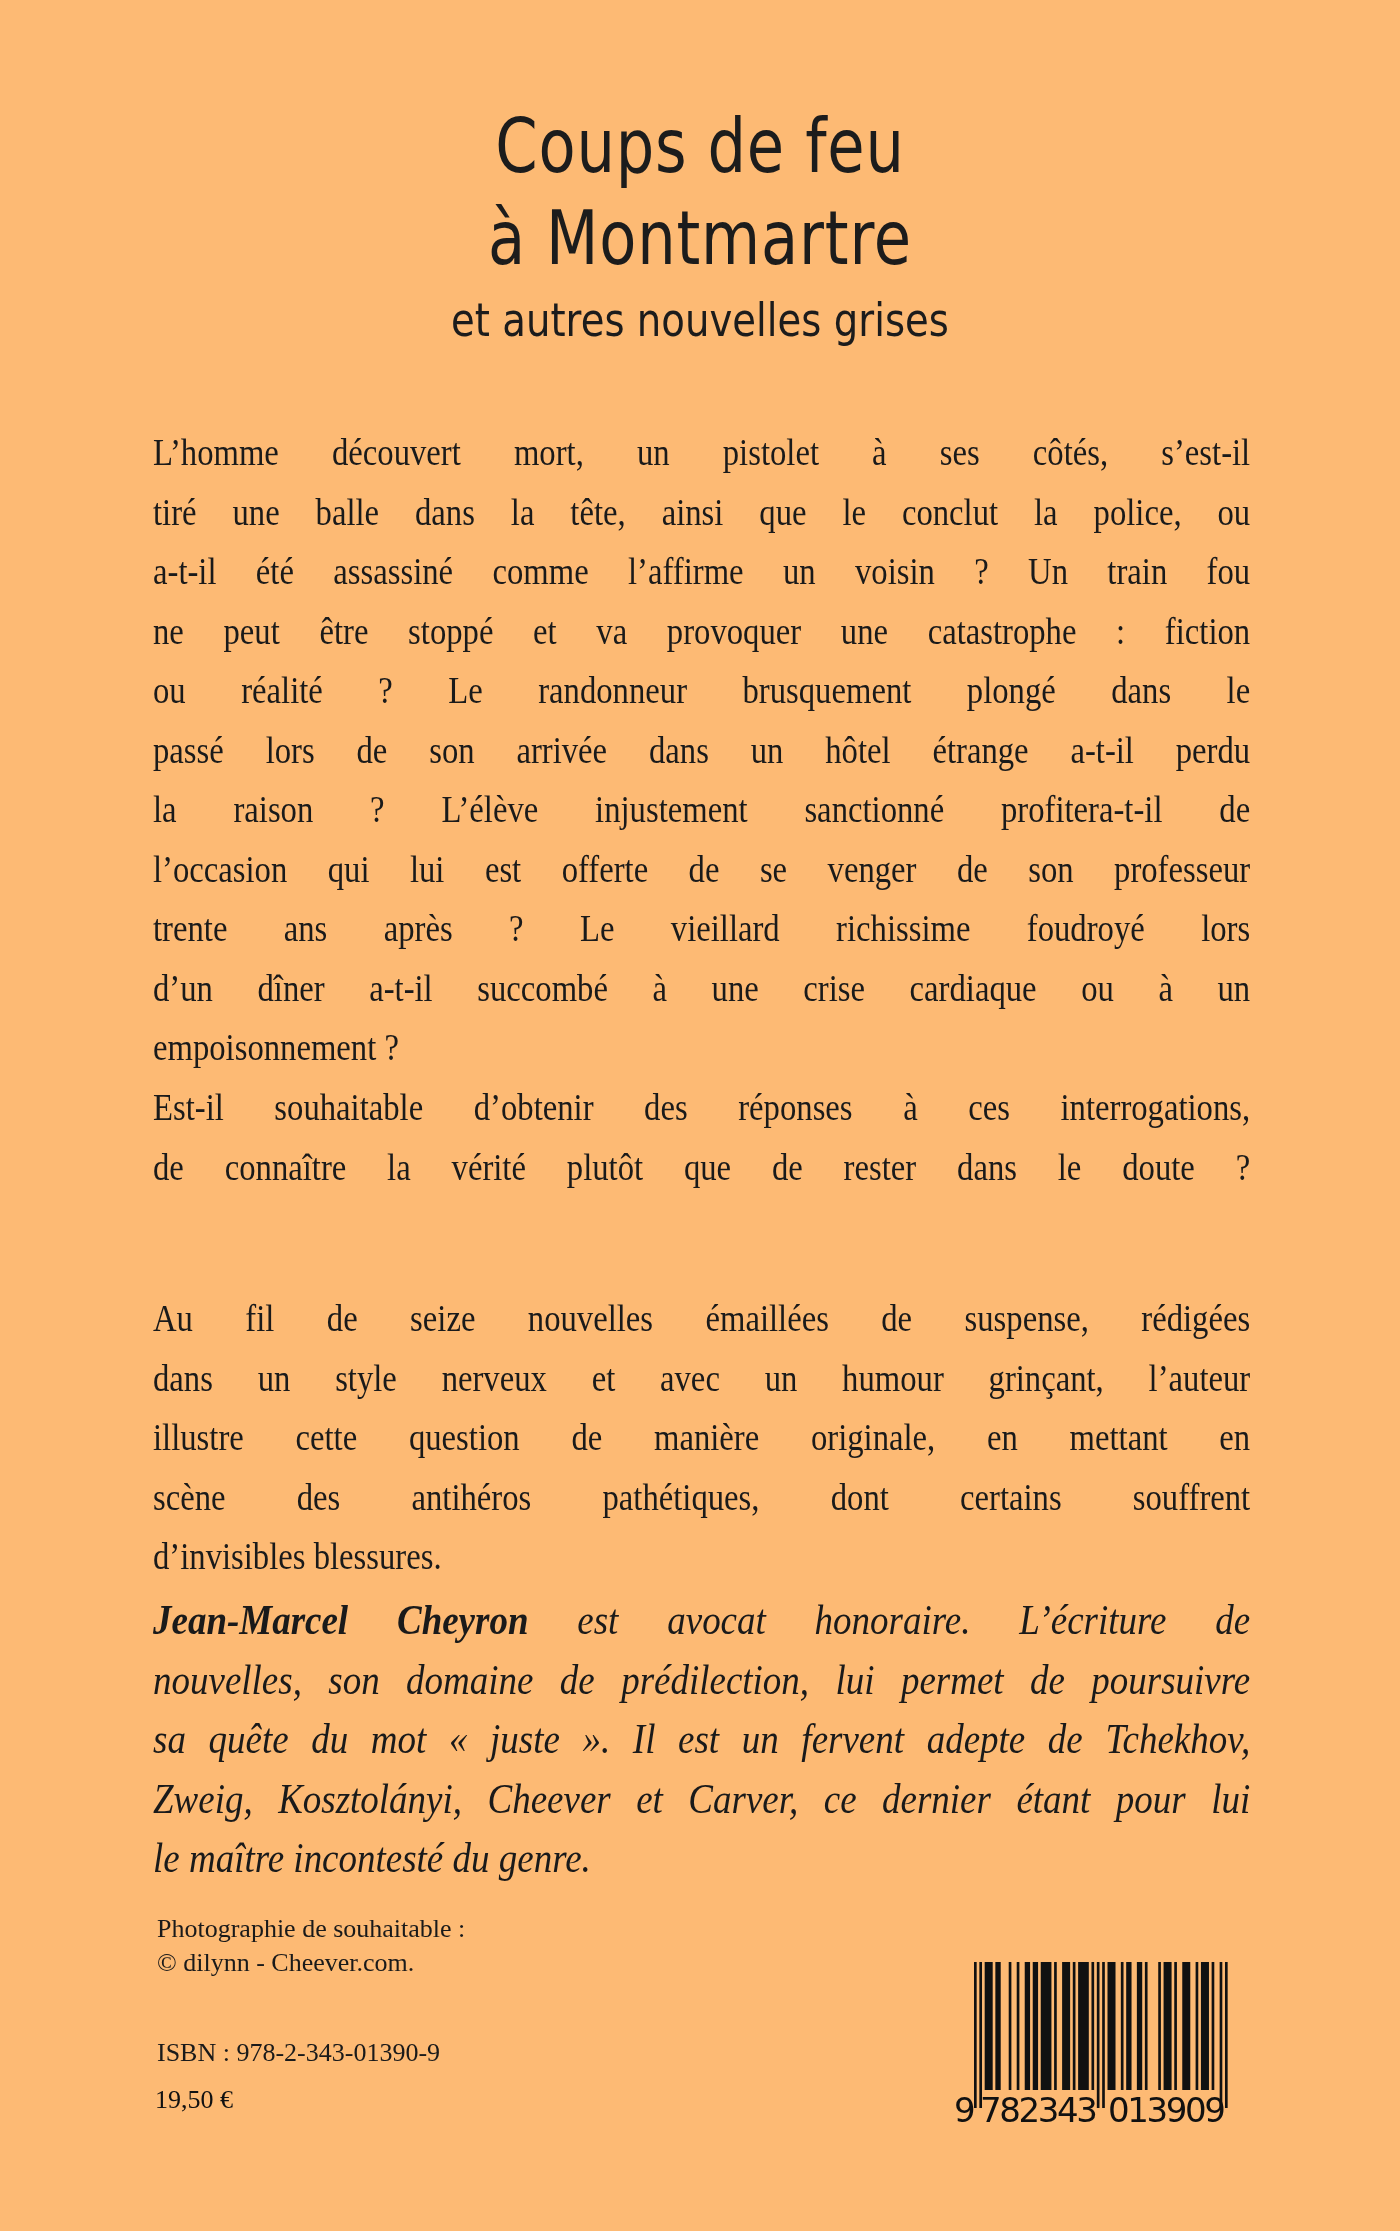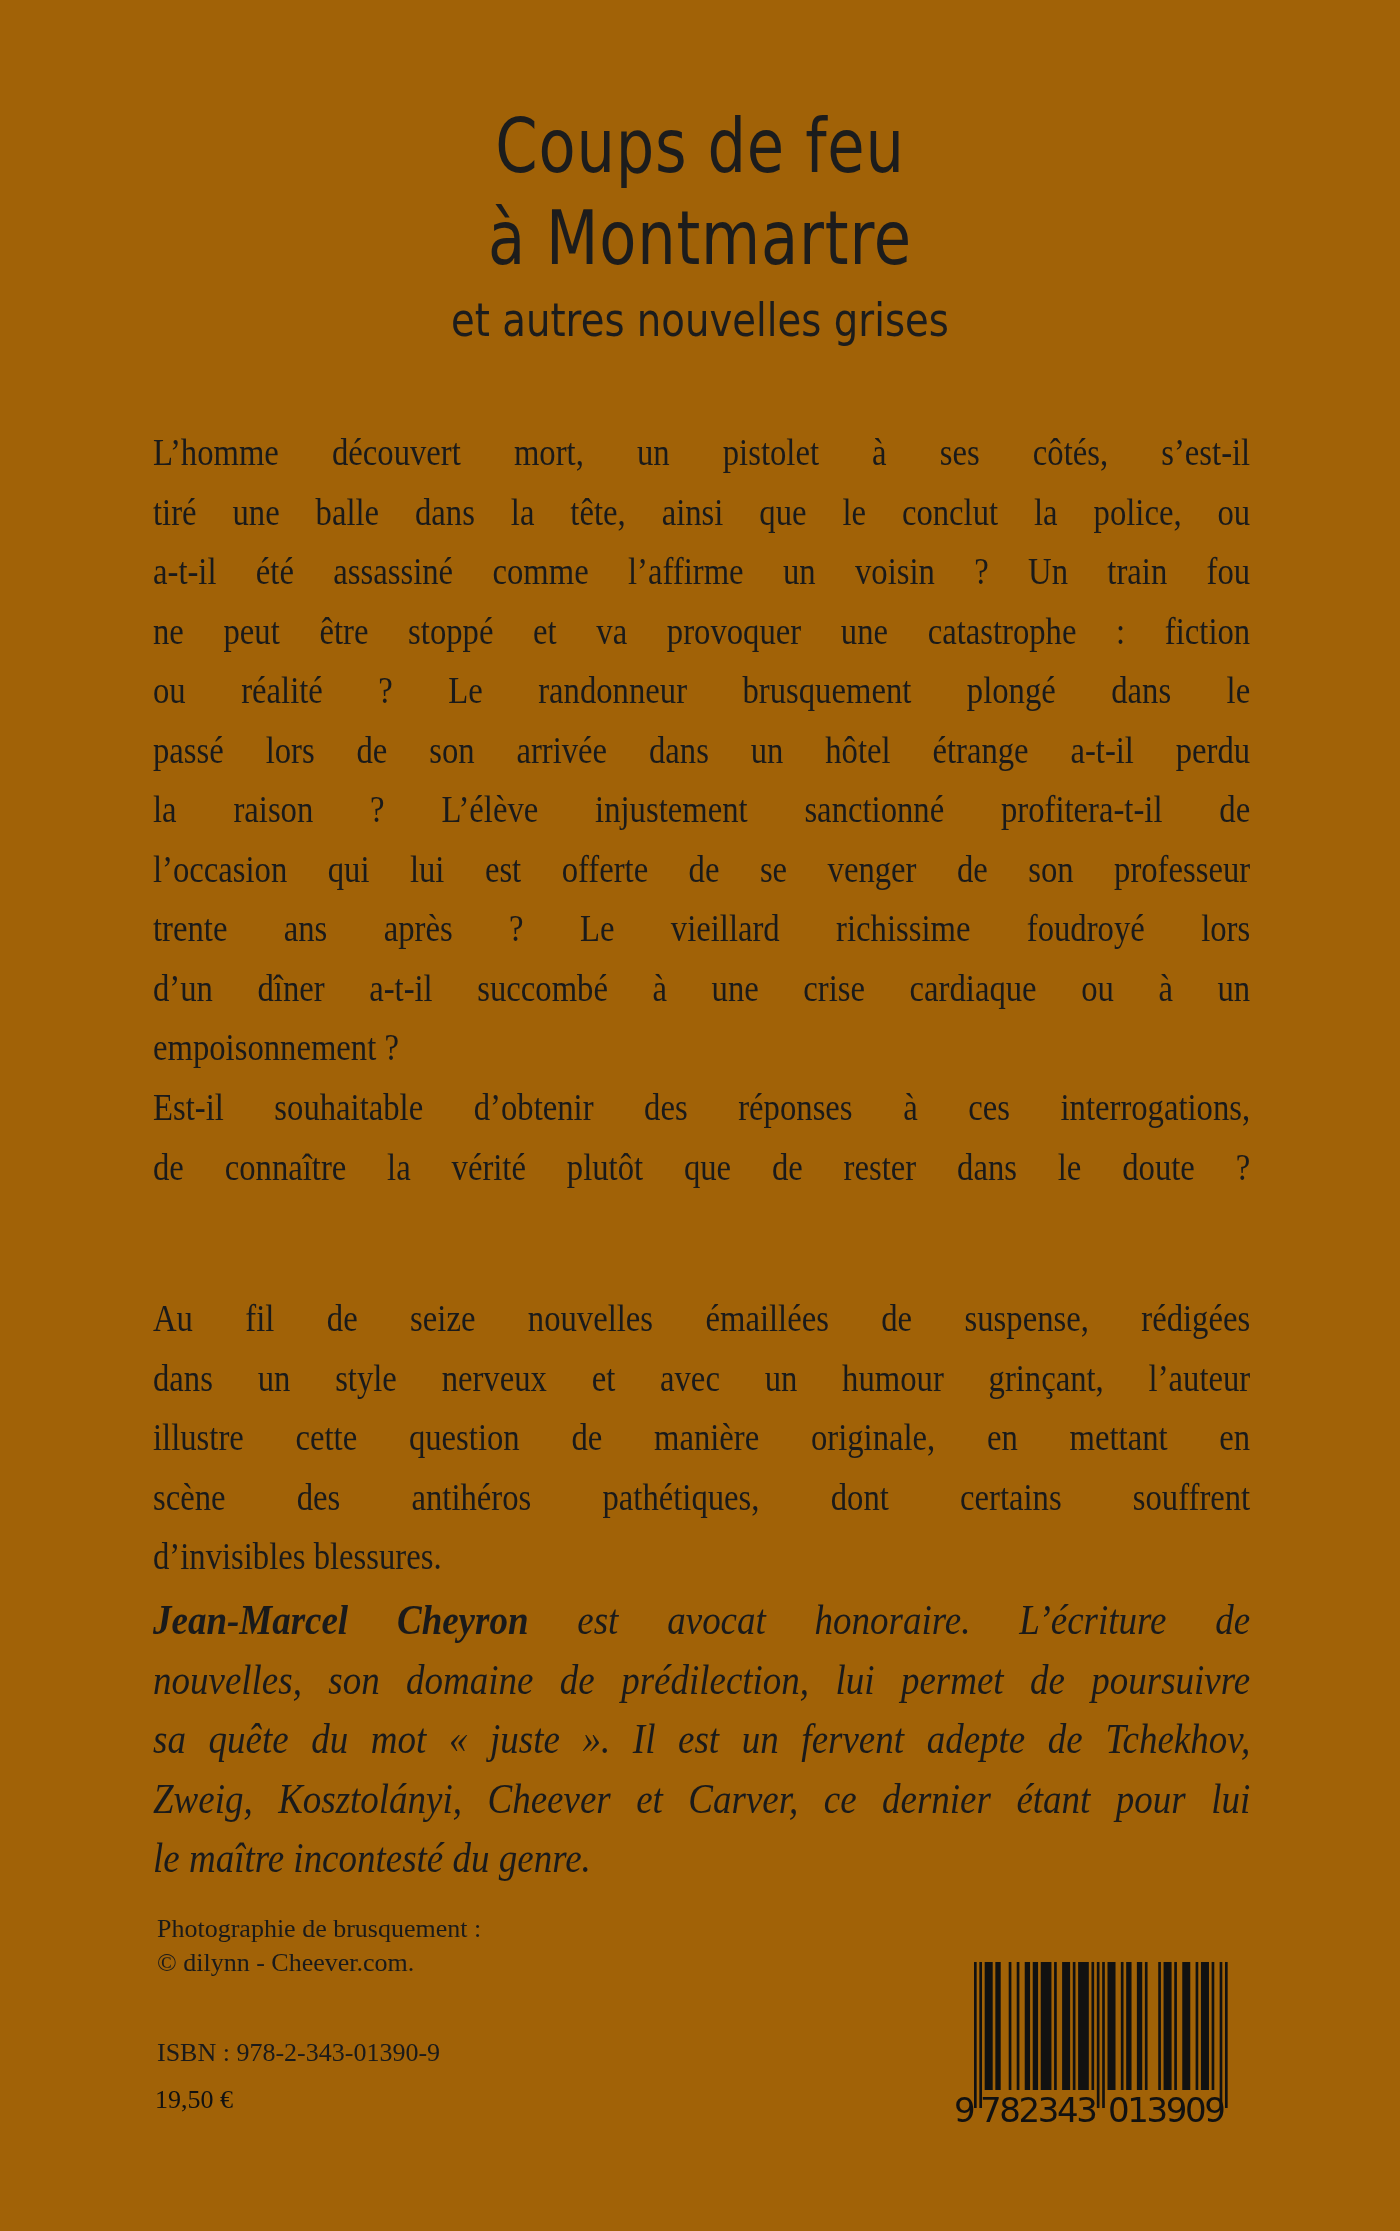--- a/index.html
+++ b/index.html
@@ -12,21 +12,21 @@
       height: 2231px;
       position: relative;
       overflow: hidden;
       color: #1a1a1a;
     }
     .cover {
       position: absolute;
       left: 0; top: 0;
       width: 1400px;
       height: 2231px;
-      background: #a16207;
+      background: #fdba74;
     }
     
     .title-block {
       position: absolute;
       left: 0;
       width: 1400px;
       top: 100px;
       text-align: center;
       font-family: "DejaVu Sans", sans-serif;
       color: #1c1c1c;
@@ -182,21 +182,21 @@
         <span class="line">de connaître la vérité plutôt que de rester dans le doute ?</span>
       </p>
   </div>
 
   <div class="bio">
     <span class="line"><span class="author-name">Jean-Marcel Cheyron</span><span> est avocat honoraire. L’écriture de</span></span>
     <span><span class="line">nouvelles, son domaine de prédilection, lui permet de poursuivre</span><span class="line">sa quête du mot « juste ». Il est un fervent adepte de Tchekhov,</span><span class="line">Zweig, Kosztolányi, Cheever et Carver, ce dernier étant pour lui</span><span class="line last">le maître incontesté du genre.</span></span>
   </div>
 
   <div class="credits">
-    <div>Photographie de brusquement :</div>
+    <div>Photographie de souhaitable :</div>
     <div>© dilynn - Cheever.com.</div>
   </div>
 
   <div class="isbn">ISBN : 978-2-343-01390-9</div>
   <div class="price">19,50 €</div>
 
   <div class="barcode">
     <svg id="barcode-svg" width="300" height="180" viewBox="0 0 300 180">
       <g id="bars">
           <rect x="24.00" y="12" width="2.67" height="146" fill="#111"></rect>

